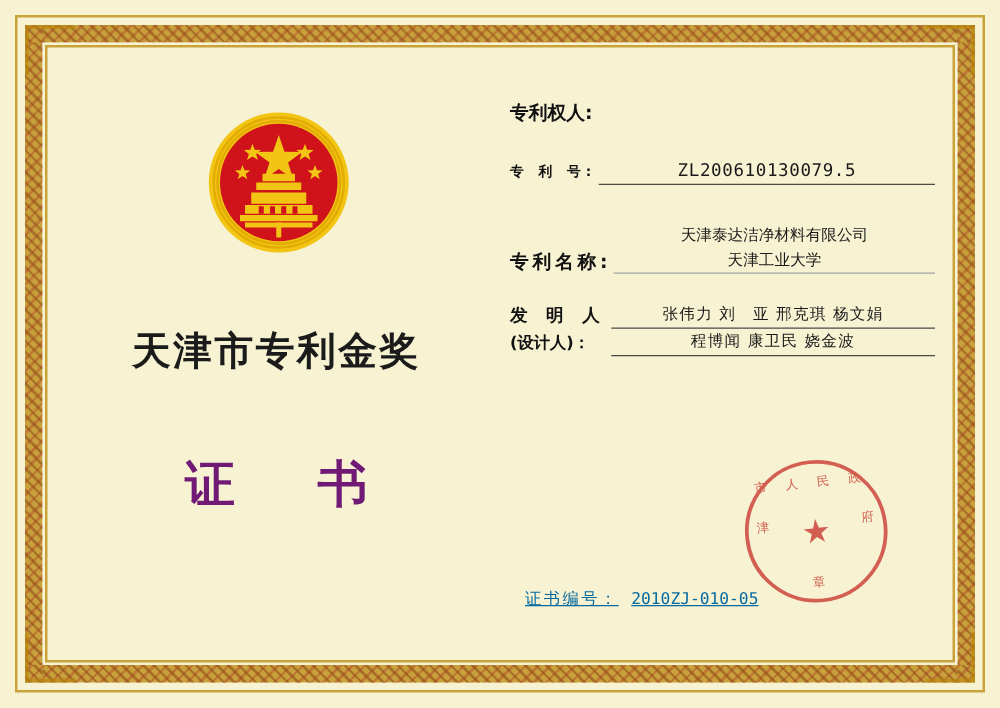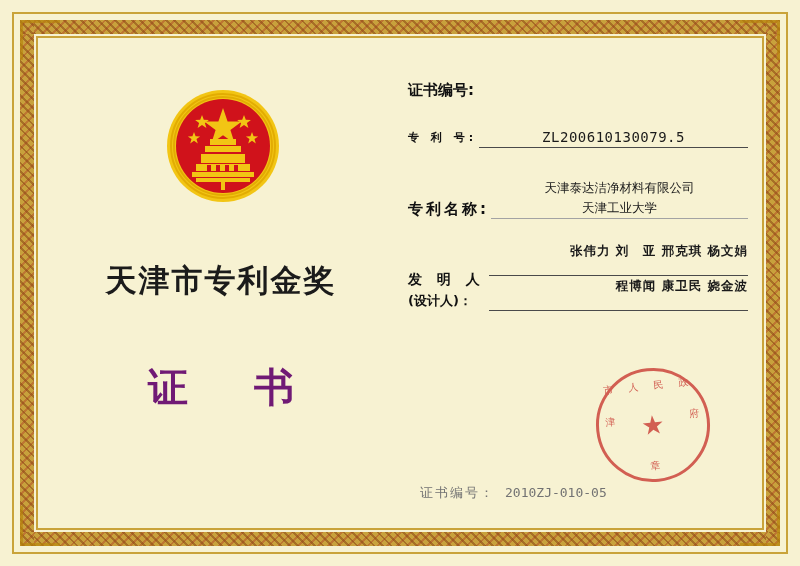--- a/index.html
+++ b/index.html
@@ -223,45 +223,45 @@
     flex: 1 1 auto;
     margin-left: 4px;
     align-self: flex-end;
   }
   .inv-line {
     border-bottom: 1px solid #4a4a4a;
     font-family: "DejaVu Sans", sans-serif;
     font-size: 12.5px;
     color: #1a1a1a;
     line-height: 20px;
-    padding-bottom: 14px;
-    text-align: right;
+    padding-bottom: 1px;
+    text-align: center;
     letter-spacing: 1px;
-    font-weight: bold;
   }
 
   
   .date-line {
     position: absolute;
     left: 408px;
     top: 424px;
     width: 300px;
     font-family: "DejaVu Sans", sans-serif;
     font-size: 15px;
     color: #1a1a1a;
     letter-spacing: 1px;
   }
   
   .cert-no {
     position: absolute;
     left: 420px;
-    top: 484px;
+    top: 470px;
     font-family: "DejaVu Sans", sans-serif;
     font-size: 13px;
-    color: #737373;
+    color: #0369a1;
+    text-decoration: underline;
   }
   .cert-no .cn-label { letter-spacing: 2px; margin-right: 10px; }
   .cert-no .cn-value { font-family: "DejaVu Sans Mono", monospace; font-size: 13px; }
 
   
   .seal {
     position: absolute;
     left: 596px;
     top: 368px;
     width: 108px;
@@ -354,21 +354,21 @@
     </div>
 
     <div class="left-title">天津市专利金奖</div>
     <div class="left-subtitle">证 书</div>
   </div>
 
   <div class="right-panel">
 
     <div class="field f-name">
       <div class="field-row">
-        <span class="field-label">证书编号:</span>
+        <span class="field-label">专利权人:</span>
       </div>
     </div>
 
     <div class="field f-number">
       <div class="field-row">
         <span class="field-label">专 利 号:</span>
         <span class="field-value-wrap">
           <span class="field-value mono center" style="display:block">ZL200610130079.5</span>
         </span>
       </div>

